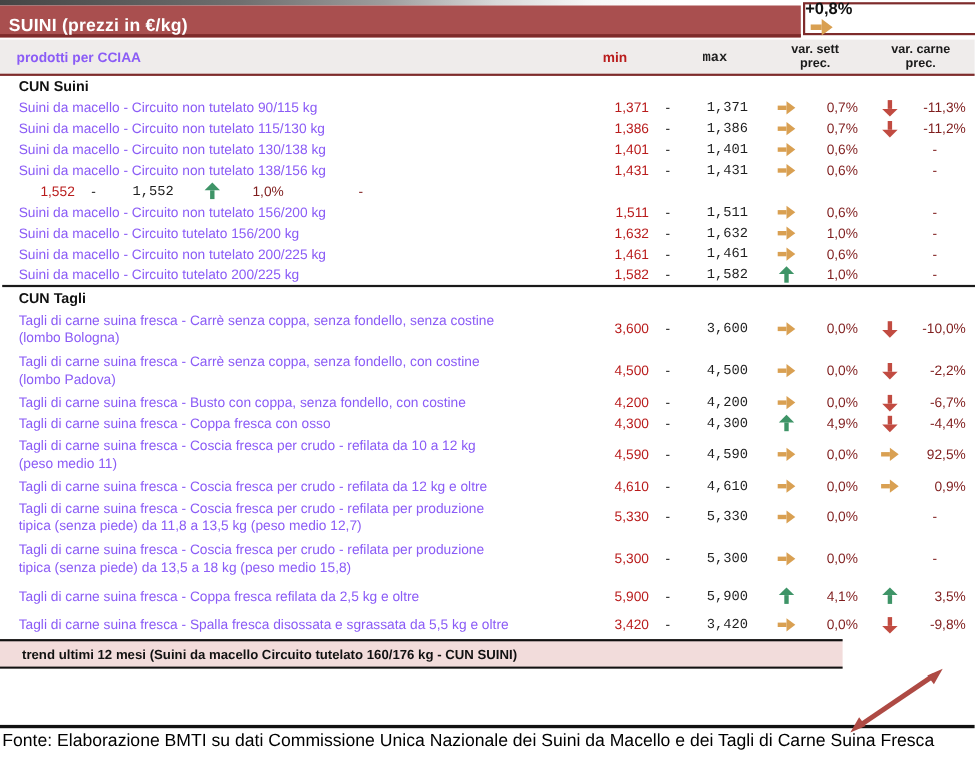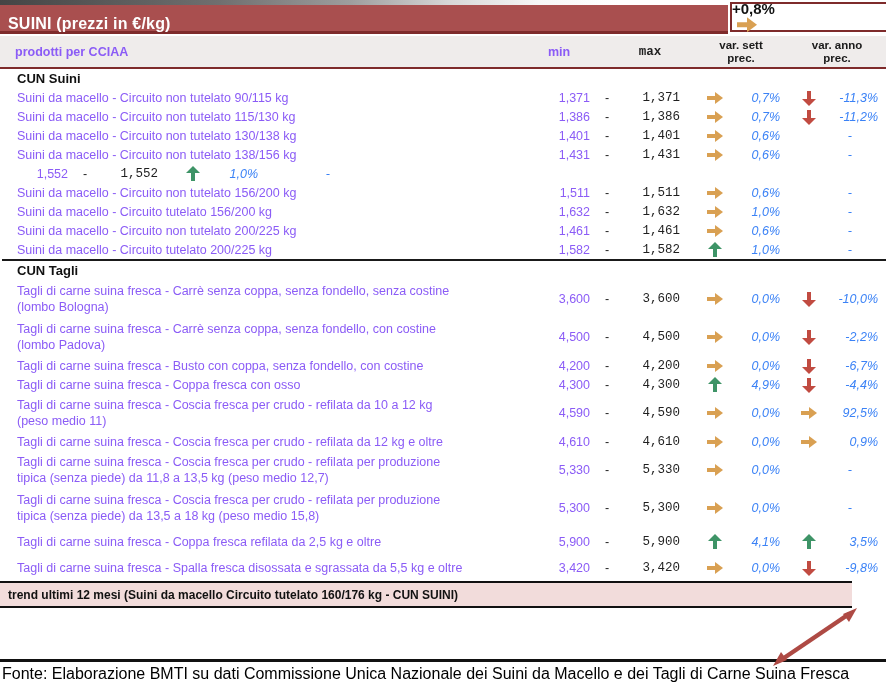--- a/index.html
+++ b/index.html
@@ -25,26 +25,26 @@
   #col-header { left:0; top:36px; width:886px; height:33px; background:#EFECEB;
     border-bottom:2px solid #7E2B2B; display:flex; align-items:center;
     padding:0 10px 0 8px; font-weight:bold; color:#1a1a1a; }
   #col-header .c-name { font-size:12.5px; }
   #col-header .c-min,#col-header .c-max { font-size:12.5px; text-align:center; }
   #col-header .c-sett,#col-header .c-anno { font-size:11.5px; line-height:13px; text-align:center; display:block; }
 
   
   .row { display:flex; align-items:center; padding:0 10px 0 8px; }
   .c-name { flex:1; padding-left:7px; font-size:12.5px; color:#8b5cf6; white-space:pre-line; line-height:16px; }
-  .c-min  { width:58px; text-align:right; font-size:12.5px; color:#8b5cf6; }
+  .c-min  { width:58px; text-align:right; font-size:12.5px; color:#b91c1c; }
   .c-sep  { width:34px; text-align:center; font-size:12.5px; color:#1f1f1f; }
   .c-max  { width:56px; text-align:right; font-size:12.5px; color:#1f1f1f;font-family:Liberation Mono, monospace; }
   .c-sett { width:74px; margin-left:26px; display:flex; align-items:center; }
   .c-anno { width:78px; margin-left:20px; display:flex; align-items:center; }
-  .pct { flex:1; text-align:right; font-size:12.5px; color:#3b82f6;font-style:italic; }
+  .pct { flex:1; text-align:right; font-size:12.5px; color:#7f1d1d; }
   .c-anno .arrow[data-dir=""] + .pct { padding-right:26px; }
 
   #table { left:2px; top:69px; width:886px; }
   .section-label { height:19px; display:flex; align-items:center; padding-left:15px;
     font-weight:bold; font-size:13px; color:#111; }
   #section-suini { border-bottom:2px solid #1a1a1a; }
   .r1 { height:19px; }
   .r2 { height:38px; }
   .mt5 { margin-top:5px; }
   .mt7 { margin-top:7px; }
@@ -57,23 +57,23 @@
     border-top:6px solid transparent; border-bottom:6px solid transparent; }
   .arrow[data-dir="up"]::before { content:""; left:7px; top:7px; width:4px; height:8px; background:#3E9467; }
   .arrow[data-dir="up"]::after  { content:""; left:2px; top:0; border-bottom:7px solid #3E9467;
     border-left:7px solid transparent; border-right:7px solid transparent; }
   .arrow[data-dir="down"]::before { content:""; left:7px; top:1px; width:4px; height:8px; background:#C14B41; }
   .arrow[data-dir="down"]::after  { content:""; left:2px; top:9px; border-top:7px solid #C14B41;
     border-left:7px solid transparent; border-right:7px solid transparent; }
   .arrow-lg { transform:scale(1.25); margin-left:6px; }
 
   
-  #trend-bar { left:0; top:581px; width:852px; height:27px; background:#F2DCDB;
+  #trend-bar { left:0; top:581px; width:766px; height:27px; background:#F2DCDB;
     border-top:2px solid #111; border-bottom:2px solid #111; display:flex; align-items:center;
-    padding-left:8px; font-weight:bold; font-size:12px; color:#111; }
+    padding-left:20px; font-weight:bold; font-size:12px; color:#111; }
 
   
   #chart-area { left:0; top:608px; width:886px; height:54px; background:#fff; border-bottom:3px solid #111; }
   #trend-svg { left:745px; top:600px; width:135px; height:72px; overflow:visible; z-index:2; }
 
   
   #footer { left:0; top:665px; width:886px; font-size:16px; color:#000; padding-left:2px; }
 </style>
 </head>
 <body>
@@ -95,21 +95,21 @@
   <span class="c-sep"></span>
   <span class="c-max">max</span>
   <span class="c-sett">
     <span style="display:block;width:100%">
         <span style="display:block">var. sett</span>
         <span style="display:block">prec.</span>
       </span>
   </span>
   <span class="c-anno">
     <span style="display:block;width:100%">
-        <span style="display:block">var. anno</span>
+        <span style="display:block">var. carne</span>
         <span style="display:block">prec.</span>
       </span>
   </span>
 </div>
 
 <div id="table" class="abs">
 
   <div id="section-suini">
     <div class="section-label">CUN Suini</div>
 

